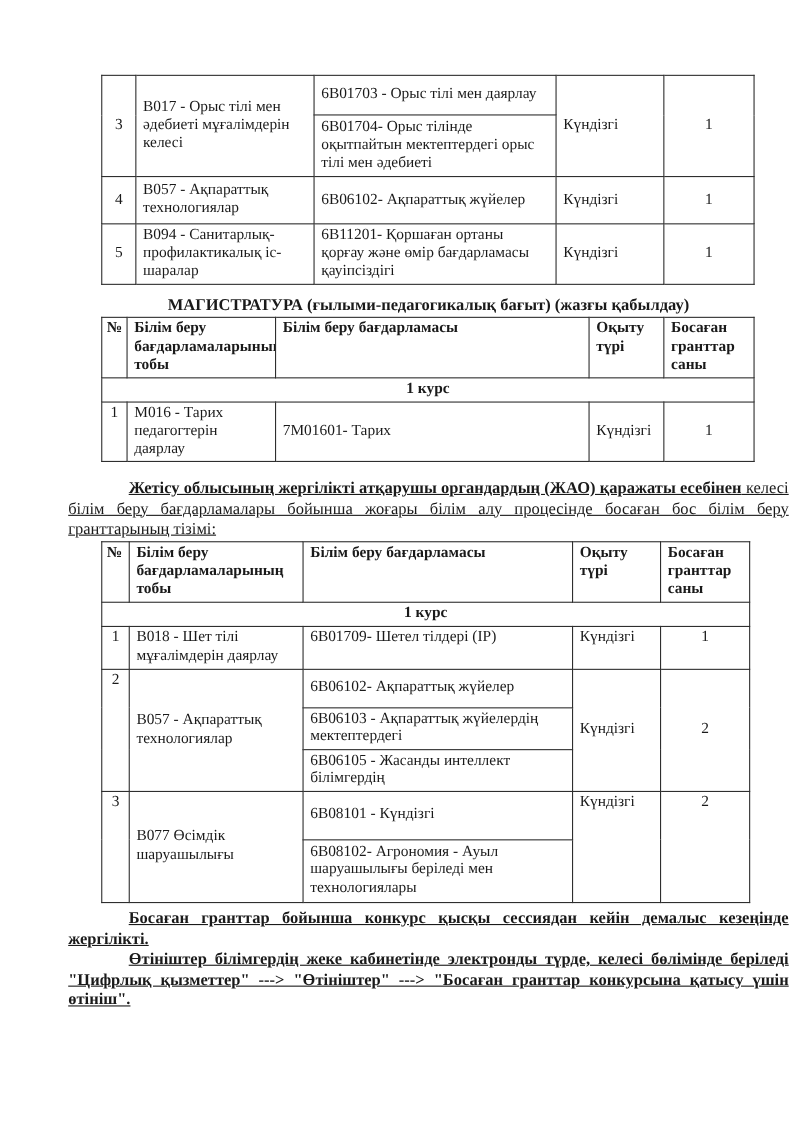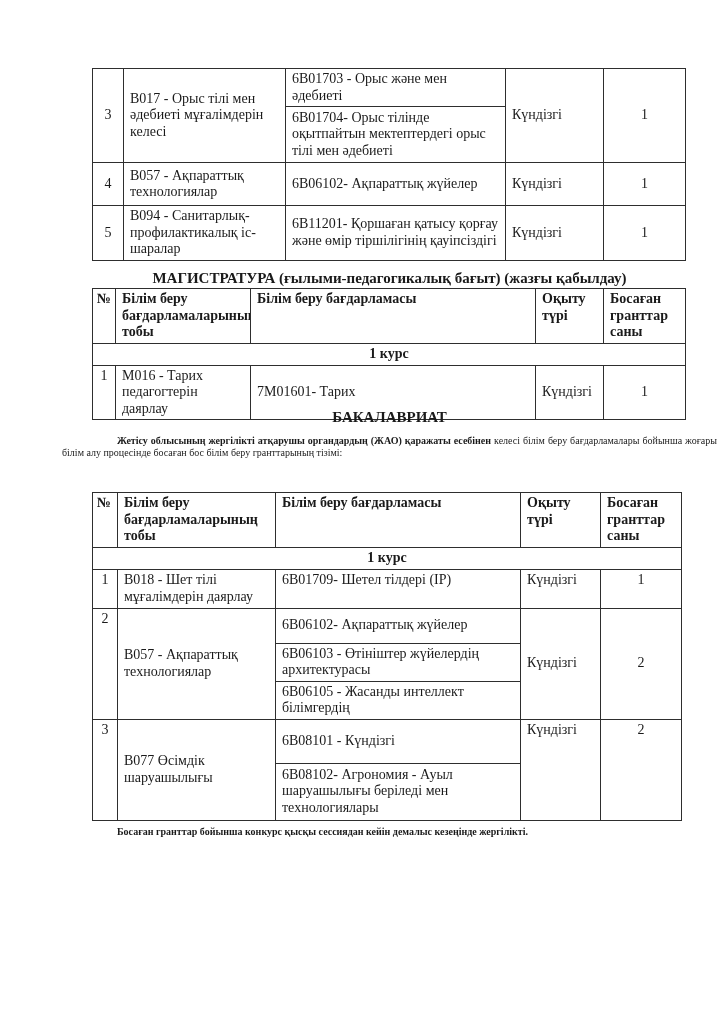--- a/index.html
+++ b/index.html
@@ -39,24 +39,25 @@
     left: 62px;
     width: 655px;
     text-align: center;
     font-weight: bold;
     font-size: 15px;
   }
   .para {
     position: absolute;
     left: 62px;
     width: 655px;
-    font-size: 10px;
+    font-size: 15px;
     line-height: 1.24;
     text-align: justify;
     text-indent: 55px;
+    text-decoration: underline;
   }
   .bold { font-weight: bold; }
 
   
   #top-table { left: 92px; top: 68px; width: 593px; }
   #mag-table { left: 92px; top: 288px; width: 593px; }
   #bak-table { left: 92px; top: 492px; width: 589px; }
 
   #heading-mag { top: 270px; }
   #heading-bak { top: 409px; }
@@ -74,38 +75,38 @@
       <col style="width:31px">
         <col style="width:162px">
         <col style="width:220px">
         <col style="width:98px">
         <col style="width:82px">
     </colgroup>
     <tbody>
         <tr style="height:36px">
       <td class="num va-mid" rowspan="2">3</td>
       <td class="va-mid" rowspan="2">B017 - Орыс тілі мен әдебиеті мұғалімдерін келесі</td>
-      <td class="va-mid">6B01703 - Орыс және мен әдебиеті</td>
+      <td class="va-mid">6B01703 - Орыс тілі мен даярлау</td>
       <td class="va-mid" rowspan="2">Күндізгі</td>
       <td class="grants va-mid" rowspan="2">1</td>
     </tr>
     <tr style="height:56px">
       <td class="va-mid">6B01704- Орыс тілінде оқытпайтын мектептердегі орыс тілі мен әдебиеті</td>
     </tr>
     <tr style="height:43px">
       <td class="num va-mid">4</td>
       <td class="va-mid">B057 - Ақпараттық технологиялар</td>
       <td class="va-mid">6B06102- Ақпараттық жүйелер</td>
       <td class="va-mid">Күндізгі</td>
       <td class="grants va-mid">1</td>
     </tr>
     <tr style="height:45px">
       <td class="num va-mid">5</td>
       <td class="va-mid">B094 - Санитарлық-профилактикалық іс-шаралар</td>
-      <td class="va-mid">6B11201- Қоршаған қатысу қорғау және өмір тіршілігінің қауіпсіздігі</td>
+      <td class="va-mid">6B11201- Қоршаған ортаны қорғау және өмір бағдарламасы қауіпсіздігі</td>
       <td class="va-mid">Күндізгі</td>
       <td class="grants va-mid">1</td>
     </tr>
   </tbody>
     </table>
 
   <div class="heading" id="heading-mag">МАГИСТРАТУРА (ғылыми-педагогикалық бағыт) (жазғы қабылдау)</div>
 
   <table id="mag-table">
     <colgroup>
@@ -129,21 +130,20 @@
     <tr style="height:34px">
       <td class="num va-top">1</td>
       <td class="va-mid">M016 - Тарих педагогтерін даярлау</td>
       <td class="va-mid">7М01601- Тарих</td>
       <td class="va-mid">Күндізгі</td>
       <td class="grants va-mid">1</td>
     </tr>
   </tbody>
     </table>
 
-  <div class="heading" id="heading-bak">БАКАЛАВРИАТ</div>
 
   <div class="para" id="intro-para">
     <span class="bold">Жетісу облысының жергілікті атқарушы органдардың (ЖАО) қаражаты есебінен</span><span> келесі білім беру бағдарламалары бойынша жоғары білім алу процесінде босаған бос білім беру гранттарының тізімі:</span>
   </div>
 
   <table id="bak-table">
     <colgroup>
       <col style="width:25px">
         <col style="width:158px">
         <col style="width:245px">
@@ -171,34 +171,35 @@
     </tr>
 
     <tr style="height:35px">
       <td class="num va-top" rowspan="3">2</td>
       <td class="va-mid" rowspan="3">B057 - Ақпараттық технологиялар</td>
       <td class="va-mid">6B06102- Ақпараттық жүйелер</td>
       <td class="va-mid" rowspan="3">Күндізгі</td>
       <td class="grants va-mid" rowspan="3">2</td>
     </tr>
     <tr style="height:36px">
-      <td class="va-mid">6B06103 - Өтініштер жүйелердің архитектурасы</td>
+      <td class="va-mid">6B06103 - Ақпараттық жүйелердің мектептердегі</td>
     </tr>
     <tr style="height:37px">
       <td class="va-mid">6B06105 - Жасанды интеллект білімгердің</td>
     </tr>
 
     <tr style="height:44px">
       <td class="num va-top" rowspan="2">3</td>
       <td class="va-mid" rowspan="2">B077 Өсімдік шаруашылығы</td>
       <td class="va-mid">6B08101 - Күндізгі</td>
       <td class="va-top" rowspan="2">Күндізгі</td>
       <td class="grants va-top" rowspan="2">2</td>
     </tr>
     <tr style="height:57px">
       <td class="va-mid">6B08102- Агрономия - Ауыл шаруашылығы беріледі мен технологиялары</td>
     </tr>
   </tbody>
     </table>
 
   <div class="para bold" id="footer-1">Босаған гранттар бойынша конкурс қысқы сессиядан кейін демалыс кезеңінде жергілікті.</div>
+  <div class="para bold" id="footer-2">Өтініштер білімгердің жеке кабинетінде электронды түрде, келесі бөлімінде беріледі "Цифрлық қызметтер" ---&gt; "Өтініштер" ---&gt; "Босаған гранттар конкурсына қатысу үшін өтініш".</div>
 
 </div>
 
 </body></html>

